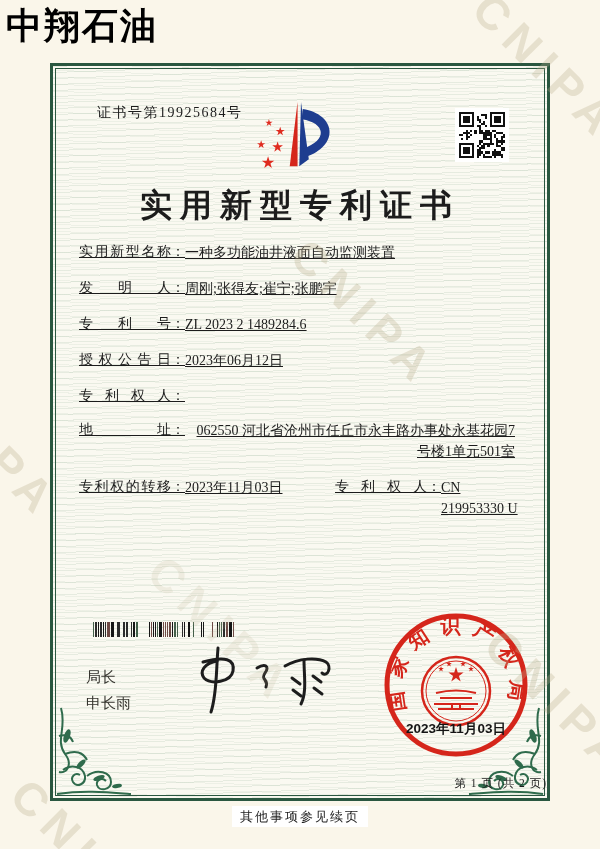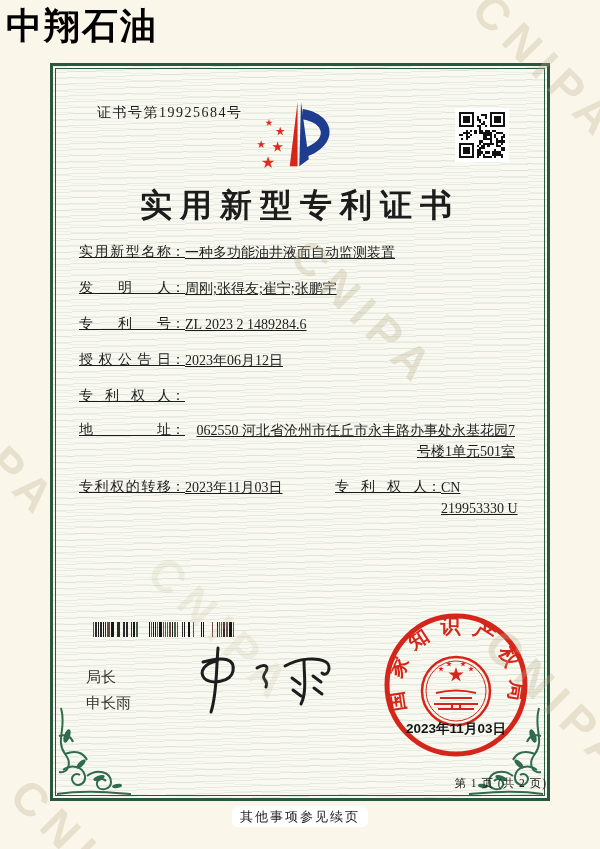--- a/index.html
+++ b/index.html
@@ -63,21 +63,21 @@
     font-family:Liberation Mono, monospace;
     font-size:15px;font-weight:500;color:#33322c;line-height:26px;}
   .signature{position:absolute;left:120px;top:576px;z-index:4;}
   .seal{position:absolute;left:328px;top:544px;width:150px;height:150px;z-index:5;}
   .seal-date{position:absolute;left:10px;top:110px;width:130px;text-align:center;
     font-family:"Liberation Sans","DejaVu Sans",sans-serif;
     font-size:13.5px;font-weight:700;color:#141414;}
   .page-ind{position:absolute;left:0;top:710px;width:100%;text-align:right;z-index:4;
     font-size:11.5px;letter-spacing:1px;}
   .cont-note{position:absolute;left:0;top:808px;width:100%;text-align:center;z-index:3;font-size:13px;}
-  .cont-note span{background:#fff;padding:3px 8px;letter-spacing:2px;border-radius:6px;}
+  .cont-note span{background:#fff;padding:3px 8px;letter-spacing:2px;}
   svg text.sealtxt{font:700 20px "Liberation Serif","DejaVu Serif",serif;fill:#d5261b;letter-spacing:11px;}
 </style>
 </head>
 <body>
 
 <svg width="0" height="0" style="position:absolute" aria-hidden="true">
   <defs>
     <path id="star" d="M0,-1 L0.2245,-0.309 L0.951,-0.309 L0.3633,0.1181 L0.5878,0.809 L0,0.382 L-0.5878,0.809 L-0.3633,0.1181 L-0.951,-0.309 L-0.2245,-0.309 Z"></path>
     <path id="sealArc" d="M -46,30 A 54,54 0 1 1 46,30"></path>
   </defs>

